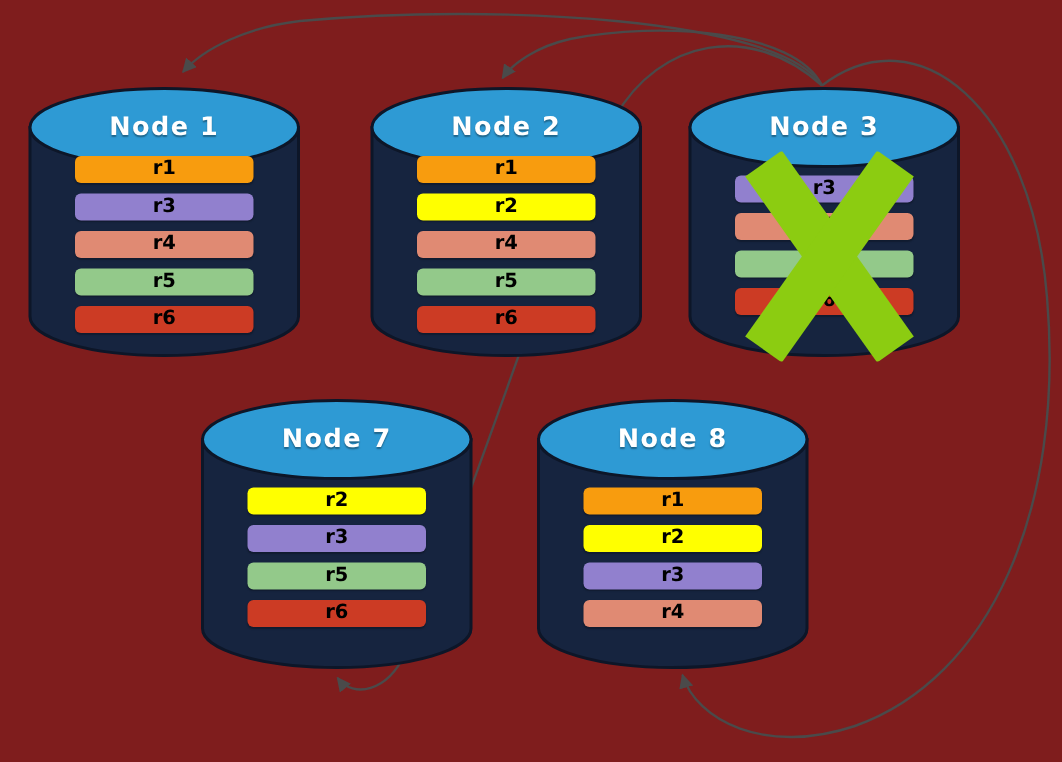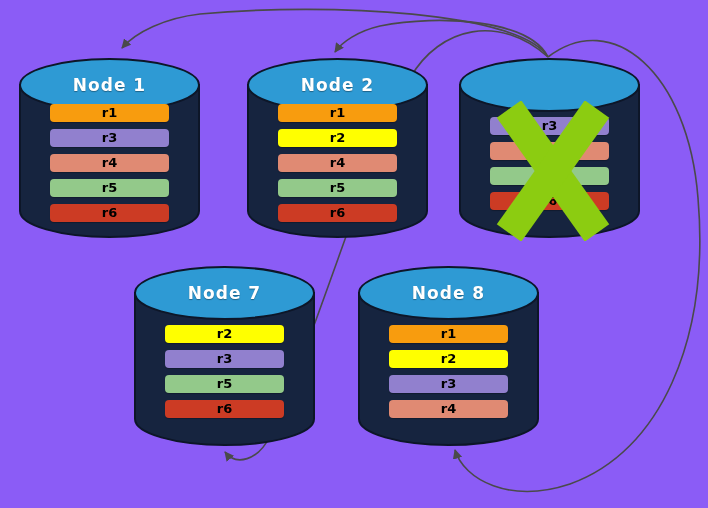--- a/index.html
+++ b/index.html
@@ -4,21 +4,21 @@
 <style>
   html, body {
     margin: 0;
     padding: 0;
     background: #ffffff;
   }
   #canvas {
     position: relative;
     width: 708px;
     height: 508px;
-    background: #8b5cf6;
+    background: #7f1d1d;
     overflow: hidden;
     font-family: "DejaVu Sans", sans-serif;
   }
   .edges {
     position: absolute;
     left: 0;
     top: 0;
     width: 708px;
     height: 508px;
     pointer-events: none;
@@ -112,20 +112,21 @@
           <div class="row" style="background: rgb(224, 138, 115); width: 119px; color: rgb(0, 0, 0);">r4</div>
           <div class="row" style="background: rgb(147, 201, 138); width: 119px; color: rgb(0, 0, 0);">r5</div>
           <div class="row" style="background: rgb(204, 59, 36); width: 119px; color: rgb(0, 0, 0);">r6</div>
         </div>
       </div>
       <div class="node" style="left: 458px; top: 57px; width: 183px; height: 182px;">
         <svg class="cyl" width="183" height="182" viewBox="0 0 183 182">
           <path d="M 2 28 L 2 154 A 89.5 26 0 0 0 181 154 L 181 28 Z" fill="#16243f" stroke="#0d1628" stroke-width="2"></path>
           <ellipse cx="91.5" cy="28" rx="89.5" ry="26" fill="#2e9ad4" stroke="#0d1628" stroke-width="2"></ellipse>
         </svg>
+        <div class="node-label" style="top: 18px; color: rgb(255, 255, 255);">Node  3</div>
         <div class="rows" style="top: 59.5px;">
           <div class="row" style="background: rgb(145, 128, 206); width: 119px; color: rgb(0, 0, 0);">r3</div>
           <div class="row" style="background: rgb(224, 138, 115); width: 119px; color: rgb(0, 0, 0);">r4</div>
           <div class="row" style="background: rgb(147, 201, 138); width: 119px; color: rgb(0, 0, 0);">r5</div>
           <div class="row" style="background: rgb(204, 59, 36); width: 119px; color: rgb(0, 0, 0);">r6</div>
         </div>
         <svg class="xmark" width="120" height="140" viewBox="0 0 120 140" style="left: 34.5px; top: 44px;">
           <path d="M 16 8 L 104 132" stroke="#8ccc11" stroke-width="30" stroke-linecap="butt" fill="none"></path>
           <path d="M 104 8 L 16 132" stroke="#8ccc11" stroke-width="30" stroke-linecap="butt" fill="none"></path>
         </svg>

